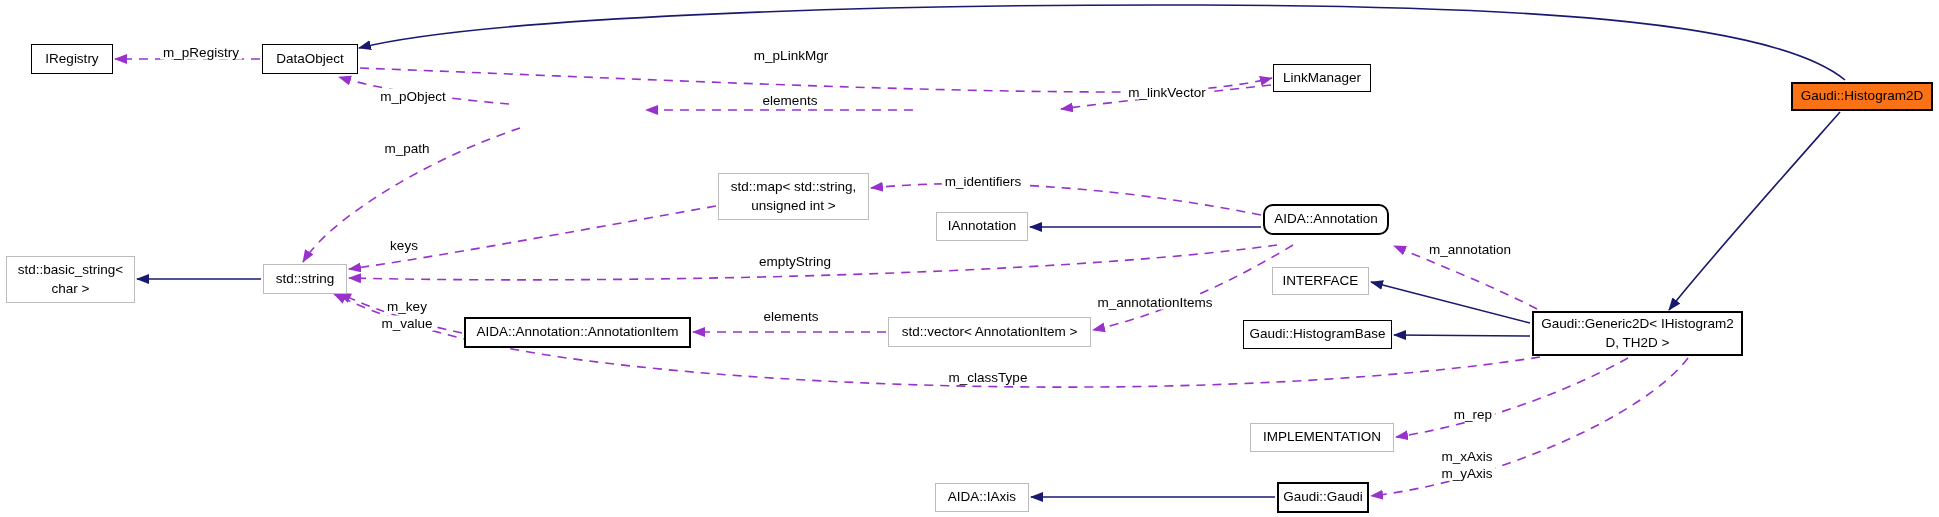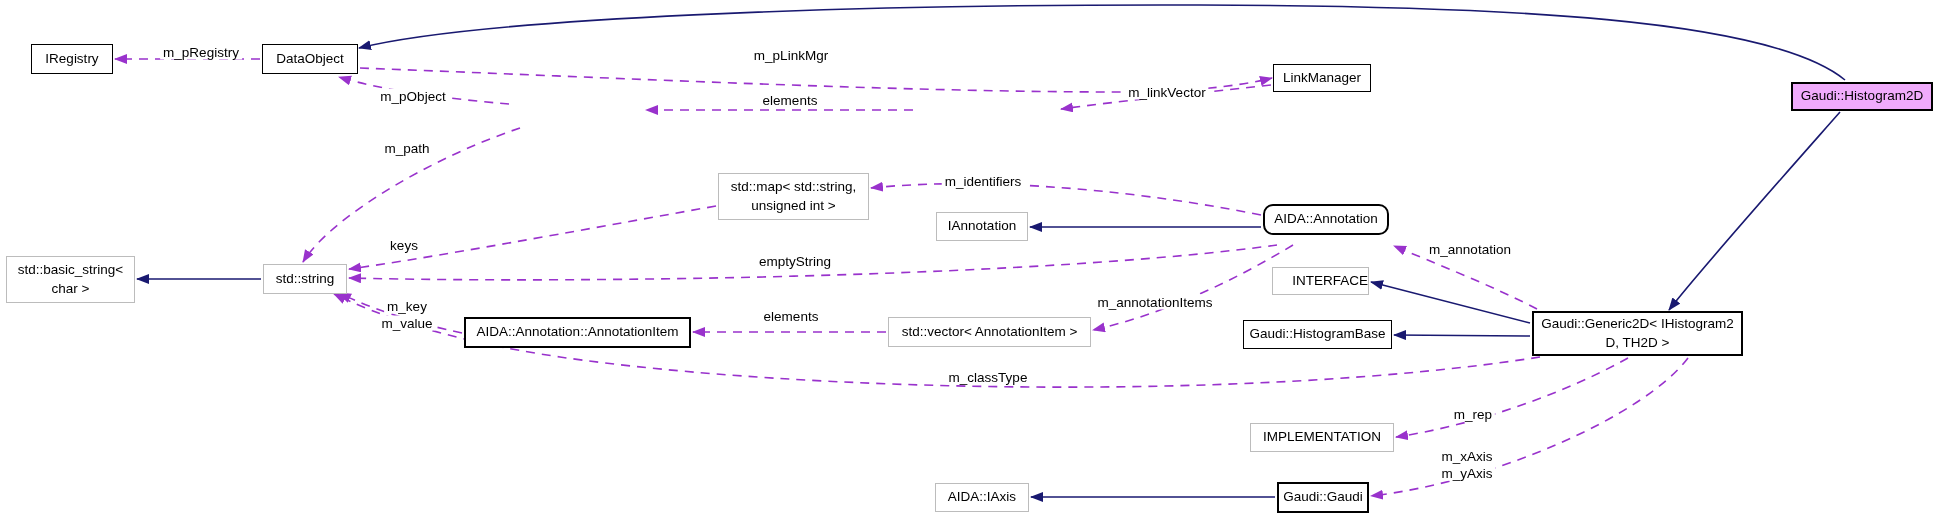--- a/index.html
+++ b/index.html
@@ -16,21 +16,21 @@
   .node{
     position:absolute;
     display:flex;flex-direction:column;align-items:center;justify-content:center;
     background:#fff;color:#000;
     font-size:13.5px;line-height:1.35;white-space:nowrap;
     box-sizing:border-box;text-align:center;
   }
   .node.doc{border:1.5px solid #000;}
   .node.bold{border:2.2px solid #000;}
   .node.ext{border:1.2px solid #bcbcbc;}
-  .node.main{border:2.2px solid #000;background:#f0abfc;}
+  .node.main{border:2.2px solid #000;background:#f97316;}
   .elabel{
     position:absolute;transform:translate(-50%,-50%);
     font-size:13.5px;color:#000;background:#fff;
     padding:0 3px;white-space:nowrap;
   }
 </style>
 </head>
 <body>
 
 <div class="canvas">
@@ -141,21 +141,21 @@
     </div>
 
   <div class="node ext" style="left:936px;top:212px;width:92px;height:29px;">
     <span>IAnnotation</span>
     </div>
 
   <div class="node bold" style="left:1263px;top:204px;width:126px;height:31px;border-radius:10px;">
     <span>AIDA::Annotation</span>
     </div>
 
-  <div class="node ext" style="left:1272px;top:267px;width:97px;height:28px;align-items:flex-end;">
+  <div class="node ext" style="left:1272px;top:267px;width:97px;height:28px;">
     <span>INTERFACE</span>
     </div>
 
   <div class="node doc" style="left:1243px;top:320px;width:149px;height:29px;">
     <span>Gaudi::HistogramBase</span>
     </div>
 
   <div class="node bold" style="left:1532px;top:311px;width:211px;height:45px;">
     <span>Gaudi::Generic2D&lt; IHistogram2</span>
     <span>D, TH2D &gt;</span>

